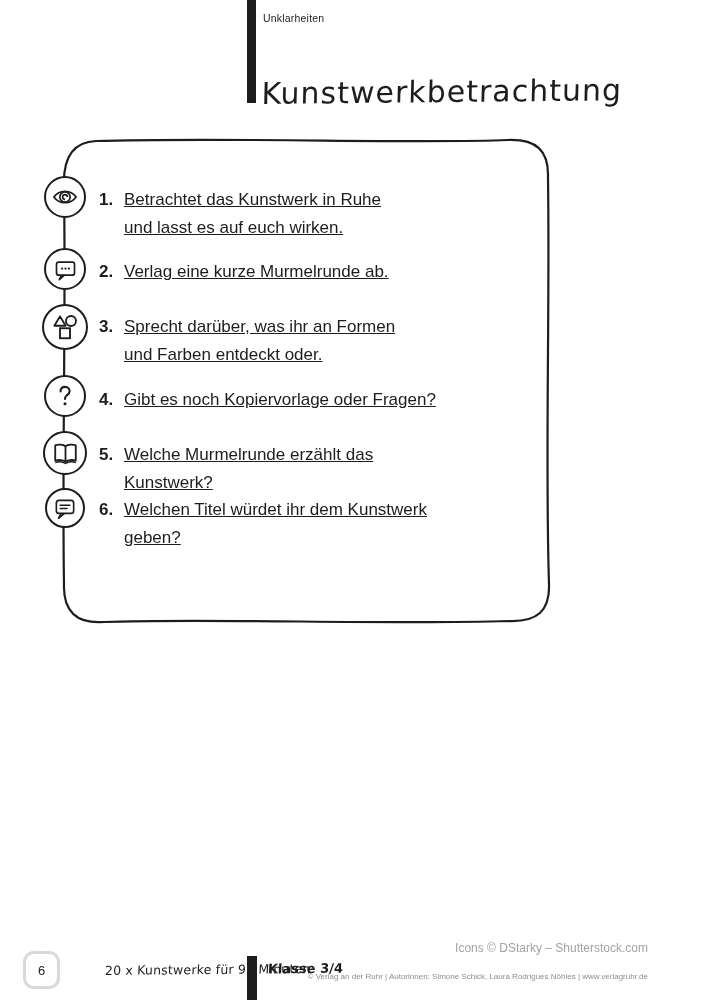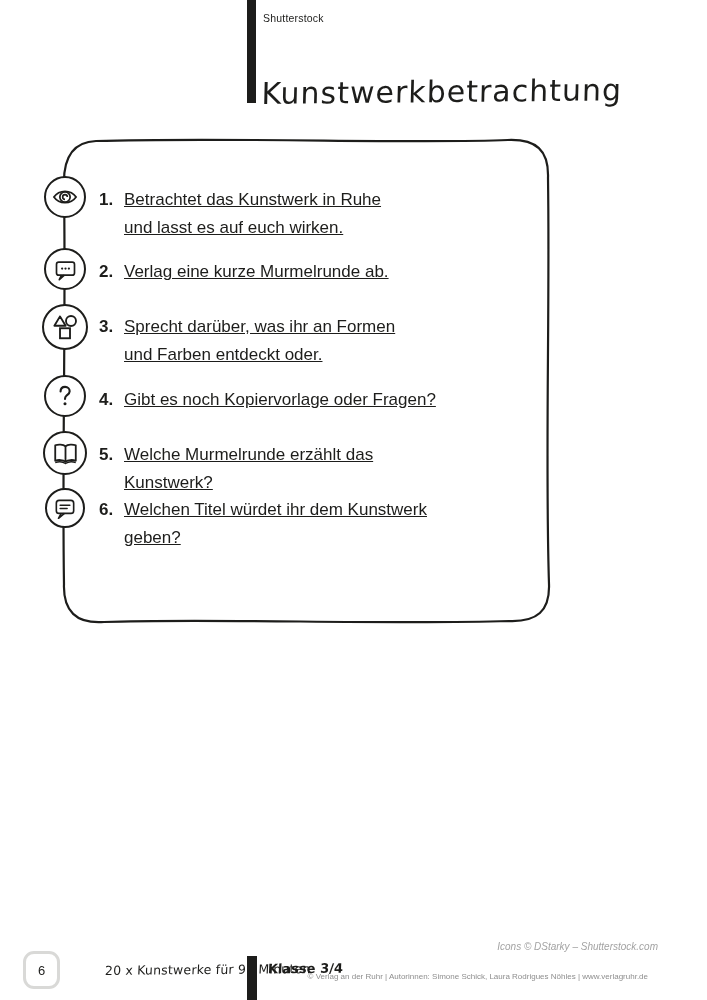--- a/index.html
+++ b/index.html
@@ -31,30 +31,30 @@
   
   .page-badge{
     position:absolute;left:23px;top:951px;width:31px;height:32px;
     border:3.5px solid #d9d9d7;border-radius:11px;display:flex;align-items:center;justify-content:center;
     font-size:13px;color:#1d1d1b;background:#fff;
   }
   .hand{font-family:"DejaVu Sans",sans-serif;transform:skewX(-3deg) rotate(-0.5deg);}
   .series-title{position:absolute;left:105px;top:962px;font-size:12.5px;letter-spacing:.2px;white-space:nowrap;}
   .footer-bar{position:absolute;left:247px;top:956px;width:10px;height:44px;background:#1d1d1b;}
   .grade{position:absolute;left:268px;top:961px;font-size:13px;font-weight:bold;white-space:nowrap;}
-  .icons-credit{position:absolute;right:49px;top:941px;font-size:10px;color:#a3a3a3;white-space:nowrap;font-style:italic;}
+  .icons-credit{position:absolute;right:59px;top:941px;font-size:12px;color:#a3a3a3;white-space:nowrap;}
   .publisher-line{position:absolute;right:59px;top:972px;font-size:8px;color:#8e8e8e;white-space:nowrap;}
 </style>
 </head>
 <body>
 
 <div class="page">
 
   <div class="header-bar"></div>
-  <div class="kopiervorlage">Shutterstock</div>
+  <div class="kopiervorlage">Unklarheiten</div>
   <div class="page-title">Kunstwerkbetrachtung</div>
 
   <svg class="frame-svg" width="707" height="1000" viewBox="0 0 707 1000">
     <path d="M 96 141
              C 230 137, 420 144, 508 140
              C 536 139, 549 150, 548 178
              C 550 310, 545 460, 549 584
              C 550 611, 537 622, 509 621
              C 390 625, 210 618, 104 622
              C 76 624, 63 611, 64 584

